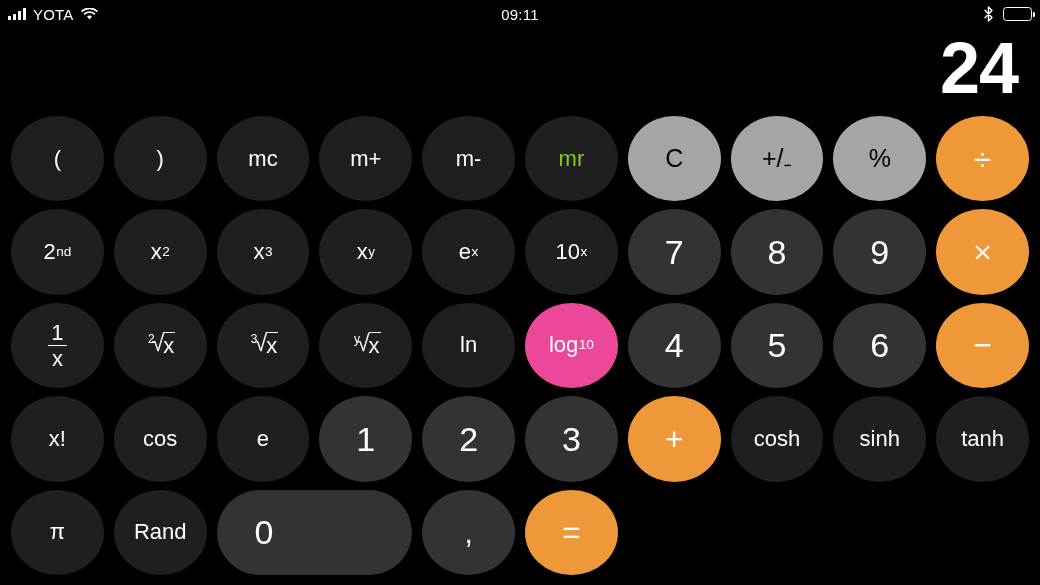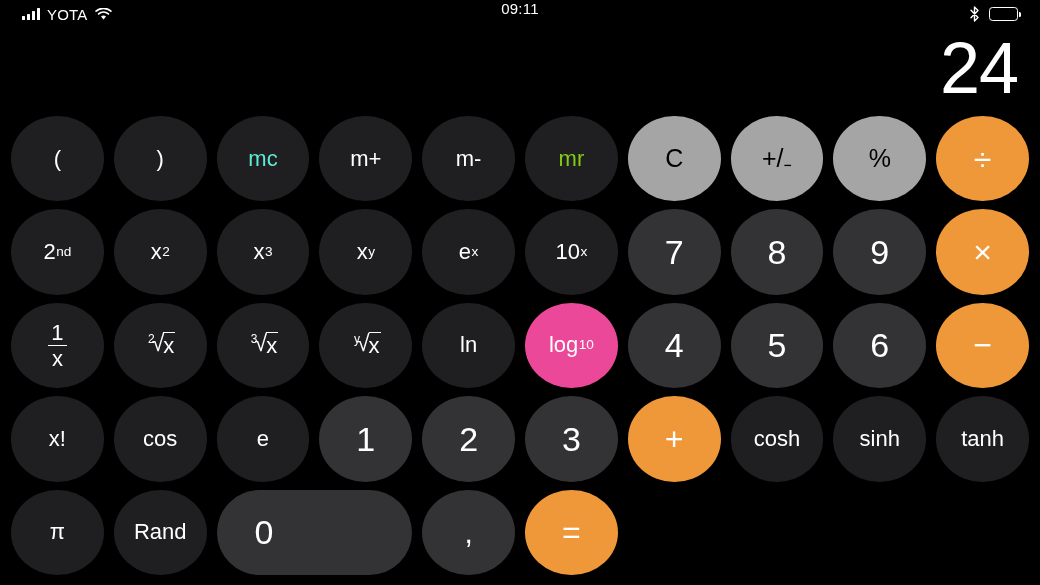--- a/index.html
+++ b/index.html
@@ -17,21 +17,22 @@
     -webkit-font-smoothing: antialiased;
   }
 
   
   .status-bar {
     position: absolute;
     top: 0; left: 0;
     width: 1040px;
     height: 28px;
     display: flex;
-    padding: 0 22px;
+    align-items: center;
+    padding: 0 8px;
     font-size: 15px;
     letter-spacing: 0.2px;
   }
   .status-left {
     display: flex;
     align-items: center;
     gap: 7px;
     flex: 1 1 0;
   }
   .status-center {
@@ -101,21 +102,21 @@
     top: 28px; left: 0;
     width: 1040px;
     height: 80px;
     display: flex;
     align-items: center;
     justify-content: flex-end;
     padding-right: 22px;
   }
   .display-value {
     font-size: 72px;
-    font-weight: 400;
+    font-weight: 700;
     line-height: 1;
     color: #ffffff;
     letter-spacing: -1px;
   }
 
   
   .keypad {
     position: absolute;
     top: 112px; left: 0;
     width: 1040px;
@@ -240,21 +241,21 @@
   <div class="display-value">24</div>
 </div>
 
 <div class="keypad">
     <button class="key sci" style="background: rgb(31, 31, 33); color: rgb(255, 255, 255);">
       <span>(</span>
     </button>
     <button class="key sci" style="background: rgb(31, 31, 33); color: rgb(255, 255, 255);">
       <span>)</span>
     </button>
-    <button class="key sci" style="background: rgb(31, 31, 33); color: #5eead4;">
+    <button class="key sci" style="background: rgb(31, 31, 33); color: #ffffff;">
       <span>mc</span>
     </button>
     <button class="key sci" style="background: rgb(31, 31, 33); color: rgb(255, 255, 255);">
       <span>m+</span>
     </button>
     <button class="key sci" style="background: rgb(31, 31, 33); color: rgb(255, 255, 255);">
       <span>m-</span>
     </button>
     <button class="key sci" style="background: rgb(31, 31, 33); color: #84cc16;">
       <span>mr</span>

